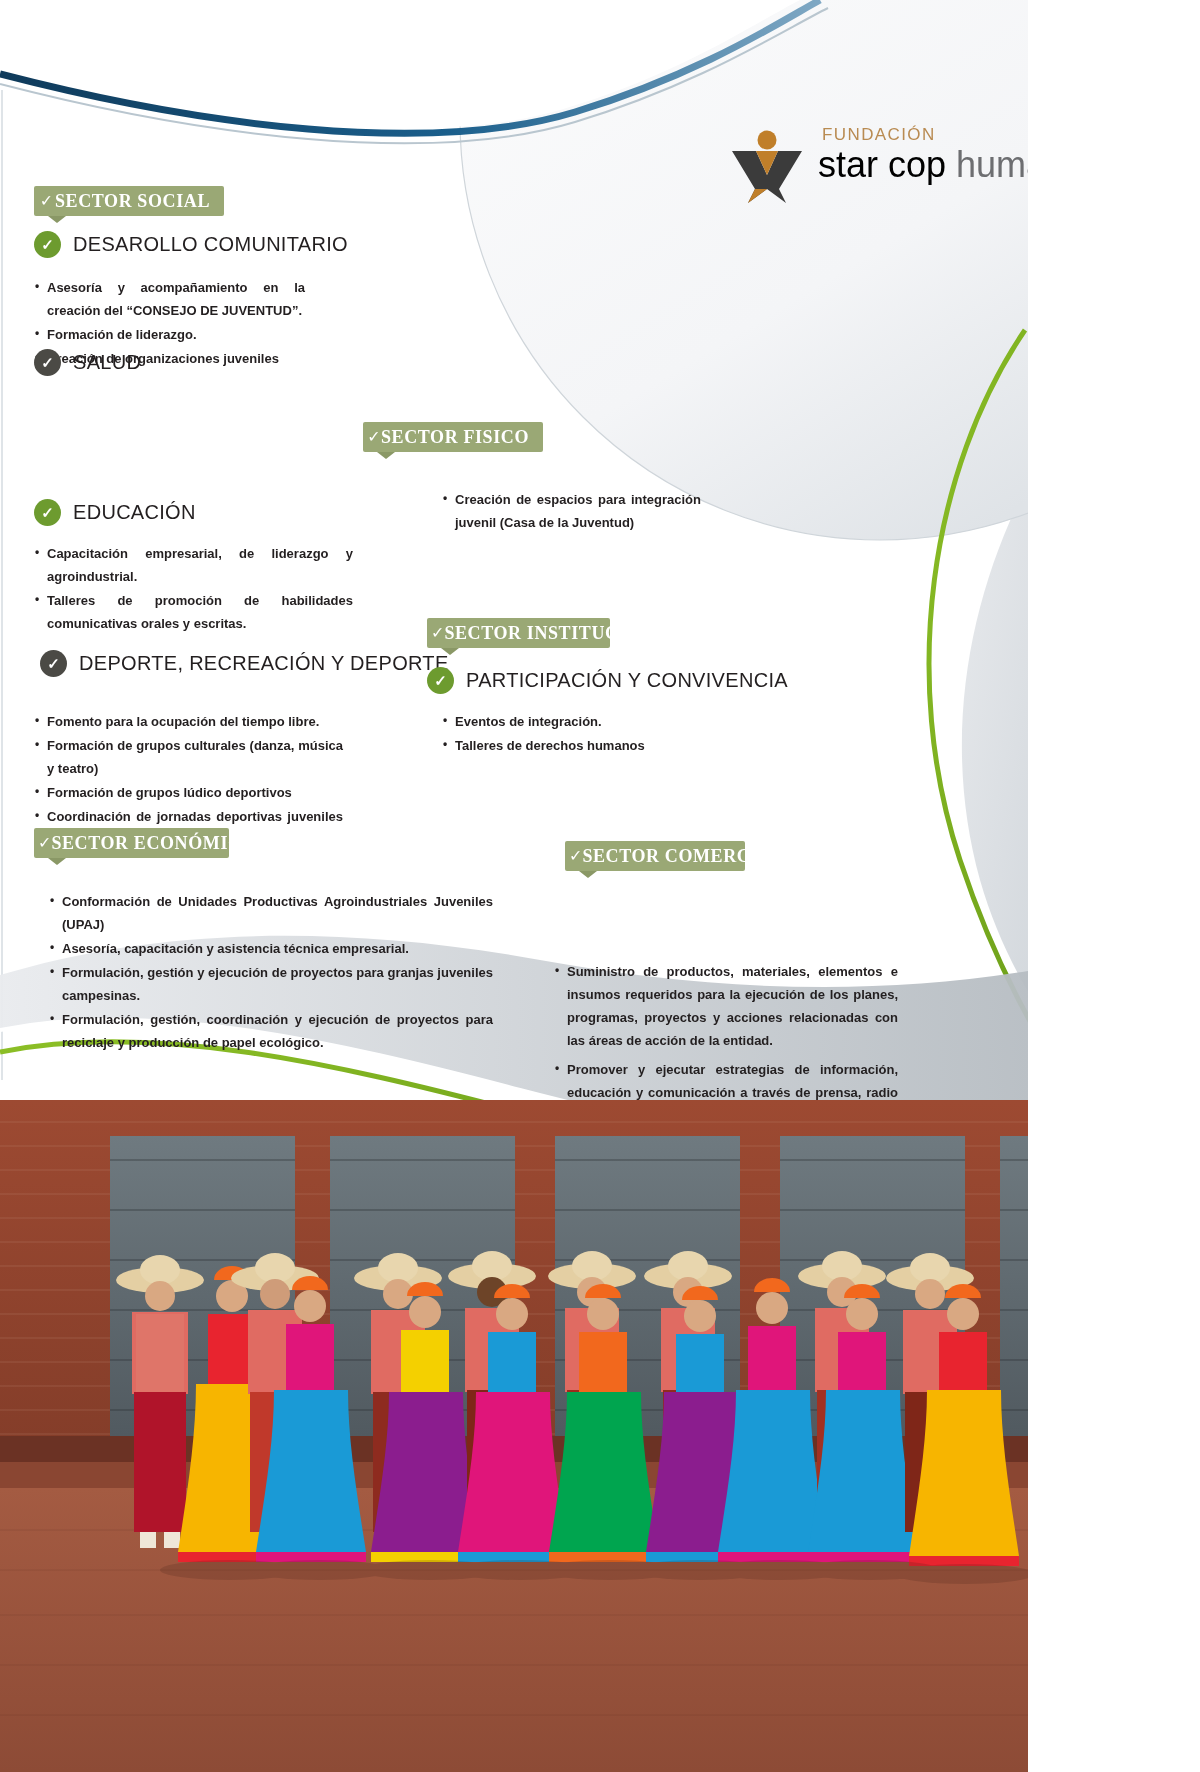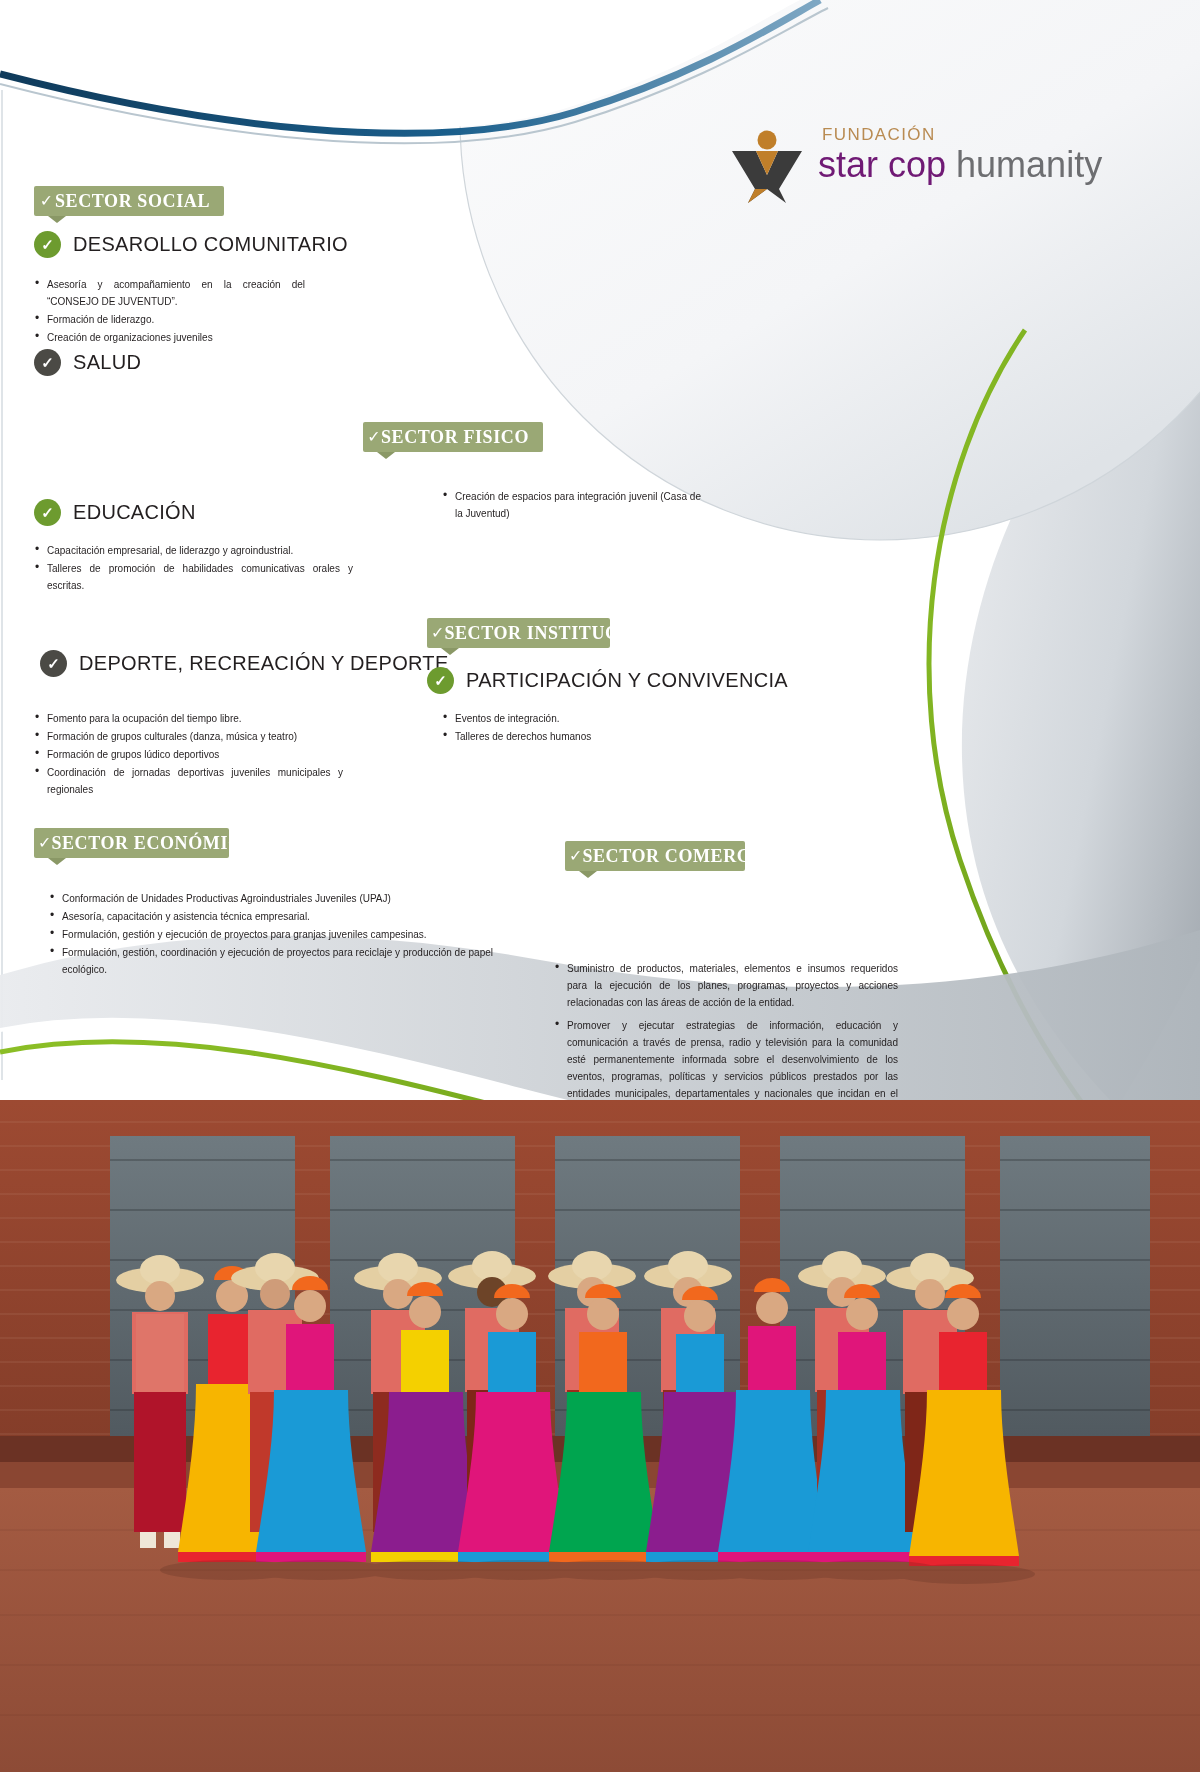--- a/index.html
+++ b/index.html
@@ -1,45 +1,45 @@
 <!DOCTYPE html>
 <html lang="es"><head>
 <meta charset="utf-8">
 <style>
   html,body{margin:0;padding:0;background:#ffffff;}
   body{width:1200px;height:1772px;font-family:"Liberation Sans",sans-serif;overflow:hidden;}
 
-  #page{position:relative;width:1200px;height:1772px;background:#ffffff;overflow:hidden;}
+  #page{position:relative;width:1028px;height:1772px;background:#ffffff;overflow:hidden;}
 
   
   .bg-svg{position:absolute;left:0;top:0;width:1200px;height:1772px;}
 
   
   .logo{position:absolute;left:712px;top:125px;width:380px;height:85px;}
   .logo-top{position:absolute;left:110px;top:0px;font-size:17px;letter-spacing:1.4px;color:#b98b52;font-family:"Liberation Sans",sans-serif;}
   .logo-main{position:absolute;left:106px;top:20px;font-size:36px;line-height:40px;white-space:nowrap;}
-  .logo-main .s1{color:#701a75;}
+  .logo-main .s1{color:#000000;}
   .logo-main .s2{color:#6d6e71;text-align:center;}
   .logo-mark{position:absolute;left:14px;top:4px;width:82px;height:76px;}
 
   
   .ribbon{position:absolute;height:30px;background:#9aa875;display:flex;align-items:center;border-radius:2px;}
   .ribbon .check{width:26px;text-align:center;color:#ffffff;font-size:16px;line-height:1;padding-left:4px;}
   .ribbon .rtitle{color:#ffffff;font-family:"Liberation Serif",serif;font-weight:bold;font-size:18px;letter-spacing:0.6px;text-transform:uppercase;padding-right:14px;white-space:nowrap;}
   .ribbon:after{content:"";position:absolute;left:14px;bottom:-7px;width:0;height:0;border-left:9px solid transparent;border-right:9px solid transparent;border-top:7px solid #8a9866;}
 
   
   .subhead{position:absolute;display:flex;align-items:center;}
   .subhead .circle{width:27px;height:27px;border-radius:50%;display:flex;align-items:center;justify-content:center;color:#ffffff;font-size:15px;font-weight:bold;}
   .subhead .circle.green{background:#6d9b2f;}
   .subhead .circle.dark{background:#4b4a45;}
   .subhead .stitle{margin-left:12px;font-size:20px;color:#231f20;letter-spacing:0.3px;white-space:nowrap;}
 
   
-  .blist{position:absolute;font-size:10px;line-height:17px;color:#231f20;}
+  .blist{position:absolute;font-size:13px;line-height:23px;color:#231f20;font-weight:bold;}
   .blist .li{position:relative;padding-left:14px;margin-bottom:1px;text-align:justify;}
   .blist .li:before{content:"\2022";position:absolute;left:2px;top:-1px;font-size:12px;color:#231f20;}
 
   
   .photo-wrap{position:absolute;left:0;top:1100px;width:1200px;height:672px;overflow:hidden;}
   .photo-svg{position:absolute;left:0;top:0;width:1200px;height:672px;}
 </style>
 </head>
 <body>
 

